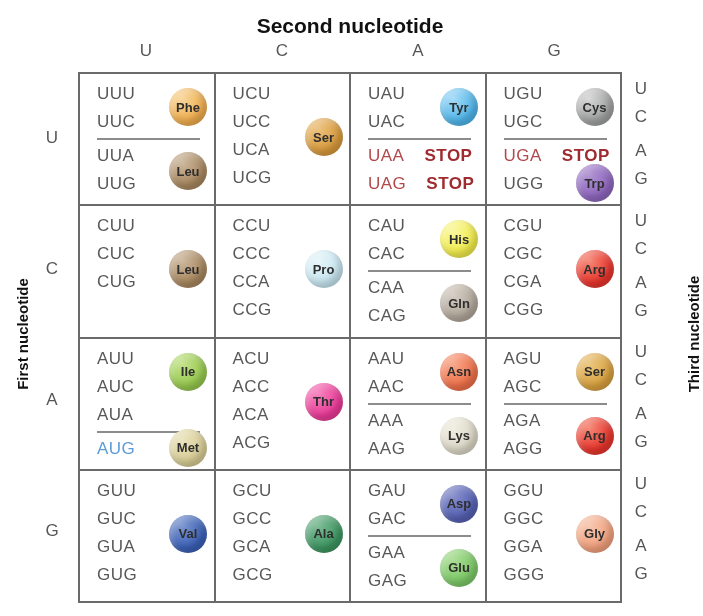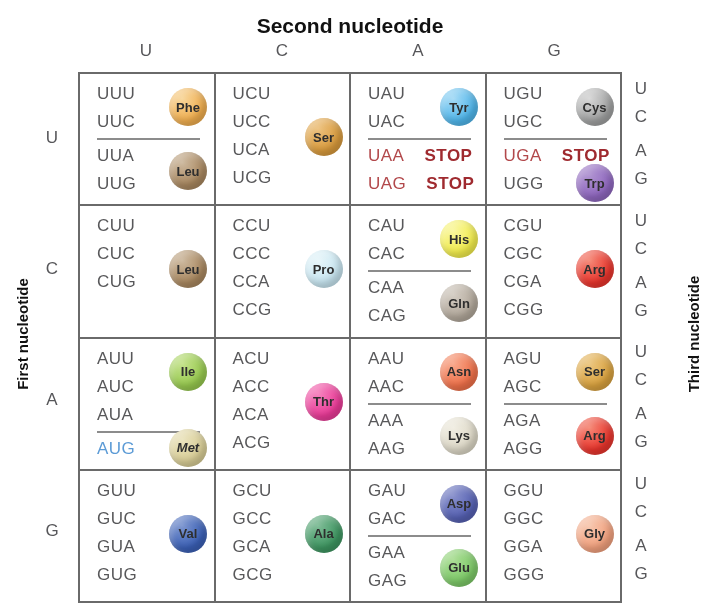--- a/index.html
+++ b/index.html
@@ -139,21 +139,21 @@
         <div class="codon-line"><span class="codon">CGG</span></div>
         <span class="badge pos-center" style="background: radial-gradient(circle at 35% 28%, rgb(245, 138, 120) 0%, rgb(232, 52, 44) 62%, rgb(232, 52, 44) 100%);">Arg</span>
       </div>
       <div class="cell">
         <div class="codon-line"><span class="codon">AUU</span></div>
         <div class="codon-line"><span class="codon">AUC</span></div>
         <div class="codon-line"><span class="codon">AUA</span></div>
         <div class="divider"></div>
         <span class="badge pos-g1" style="background: radial-gradient(circle at 35% 28%, rgb(197, 227, 141) 0%, rgb(150, 200, 78) 62%, rgb(150, 200, 78) 100%);">Ile</span>
         <div class="codon-line"><span class="codon start">AUG</span></div>
-        <span class="badge pos-line4" style="background: radial-gradient(circle at 35% 28%, rgb(235, 228, 191) 0%, rgb(215, 204, 149) 62%, rgb(215, 204, 149) 100%); font-style: italic;">Met</span>
+        <span class="badge pos-line4" style="background: radial-gradient(circle at 35% 28%, rgb(235, 228, 191) 0%, rgb(215, 204, 149) 62%, rgb(215, 204, 149) 100%);">Met</span>
       </div>
       <div class="cell">
         <div class="codon-line"><span class="codon">ACU</span></div>
         <div class="codon-line"><span class="codon">ACC</span></div>
         <div class="codon-line"><span class="codon">ACA</span></div>
         <div class="codon-line"><span class="codon">ACG</span></div>
         <span class="badge pos-center" style="background: radial-gradient(circle at 35% 28%, rgb(246, 131, 190) 0%, rgb(233, 58, 151) 62%, rgb(233, 58, 151) 100%);">Thr</span>
       </div>
       <div class="cell">
         <div class="codon-line"><span class="codon">AAU</span></div>

